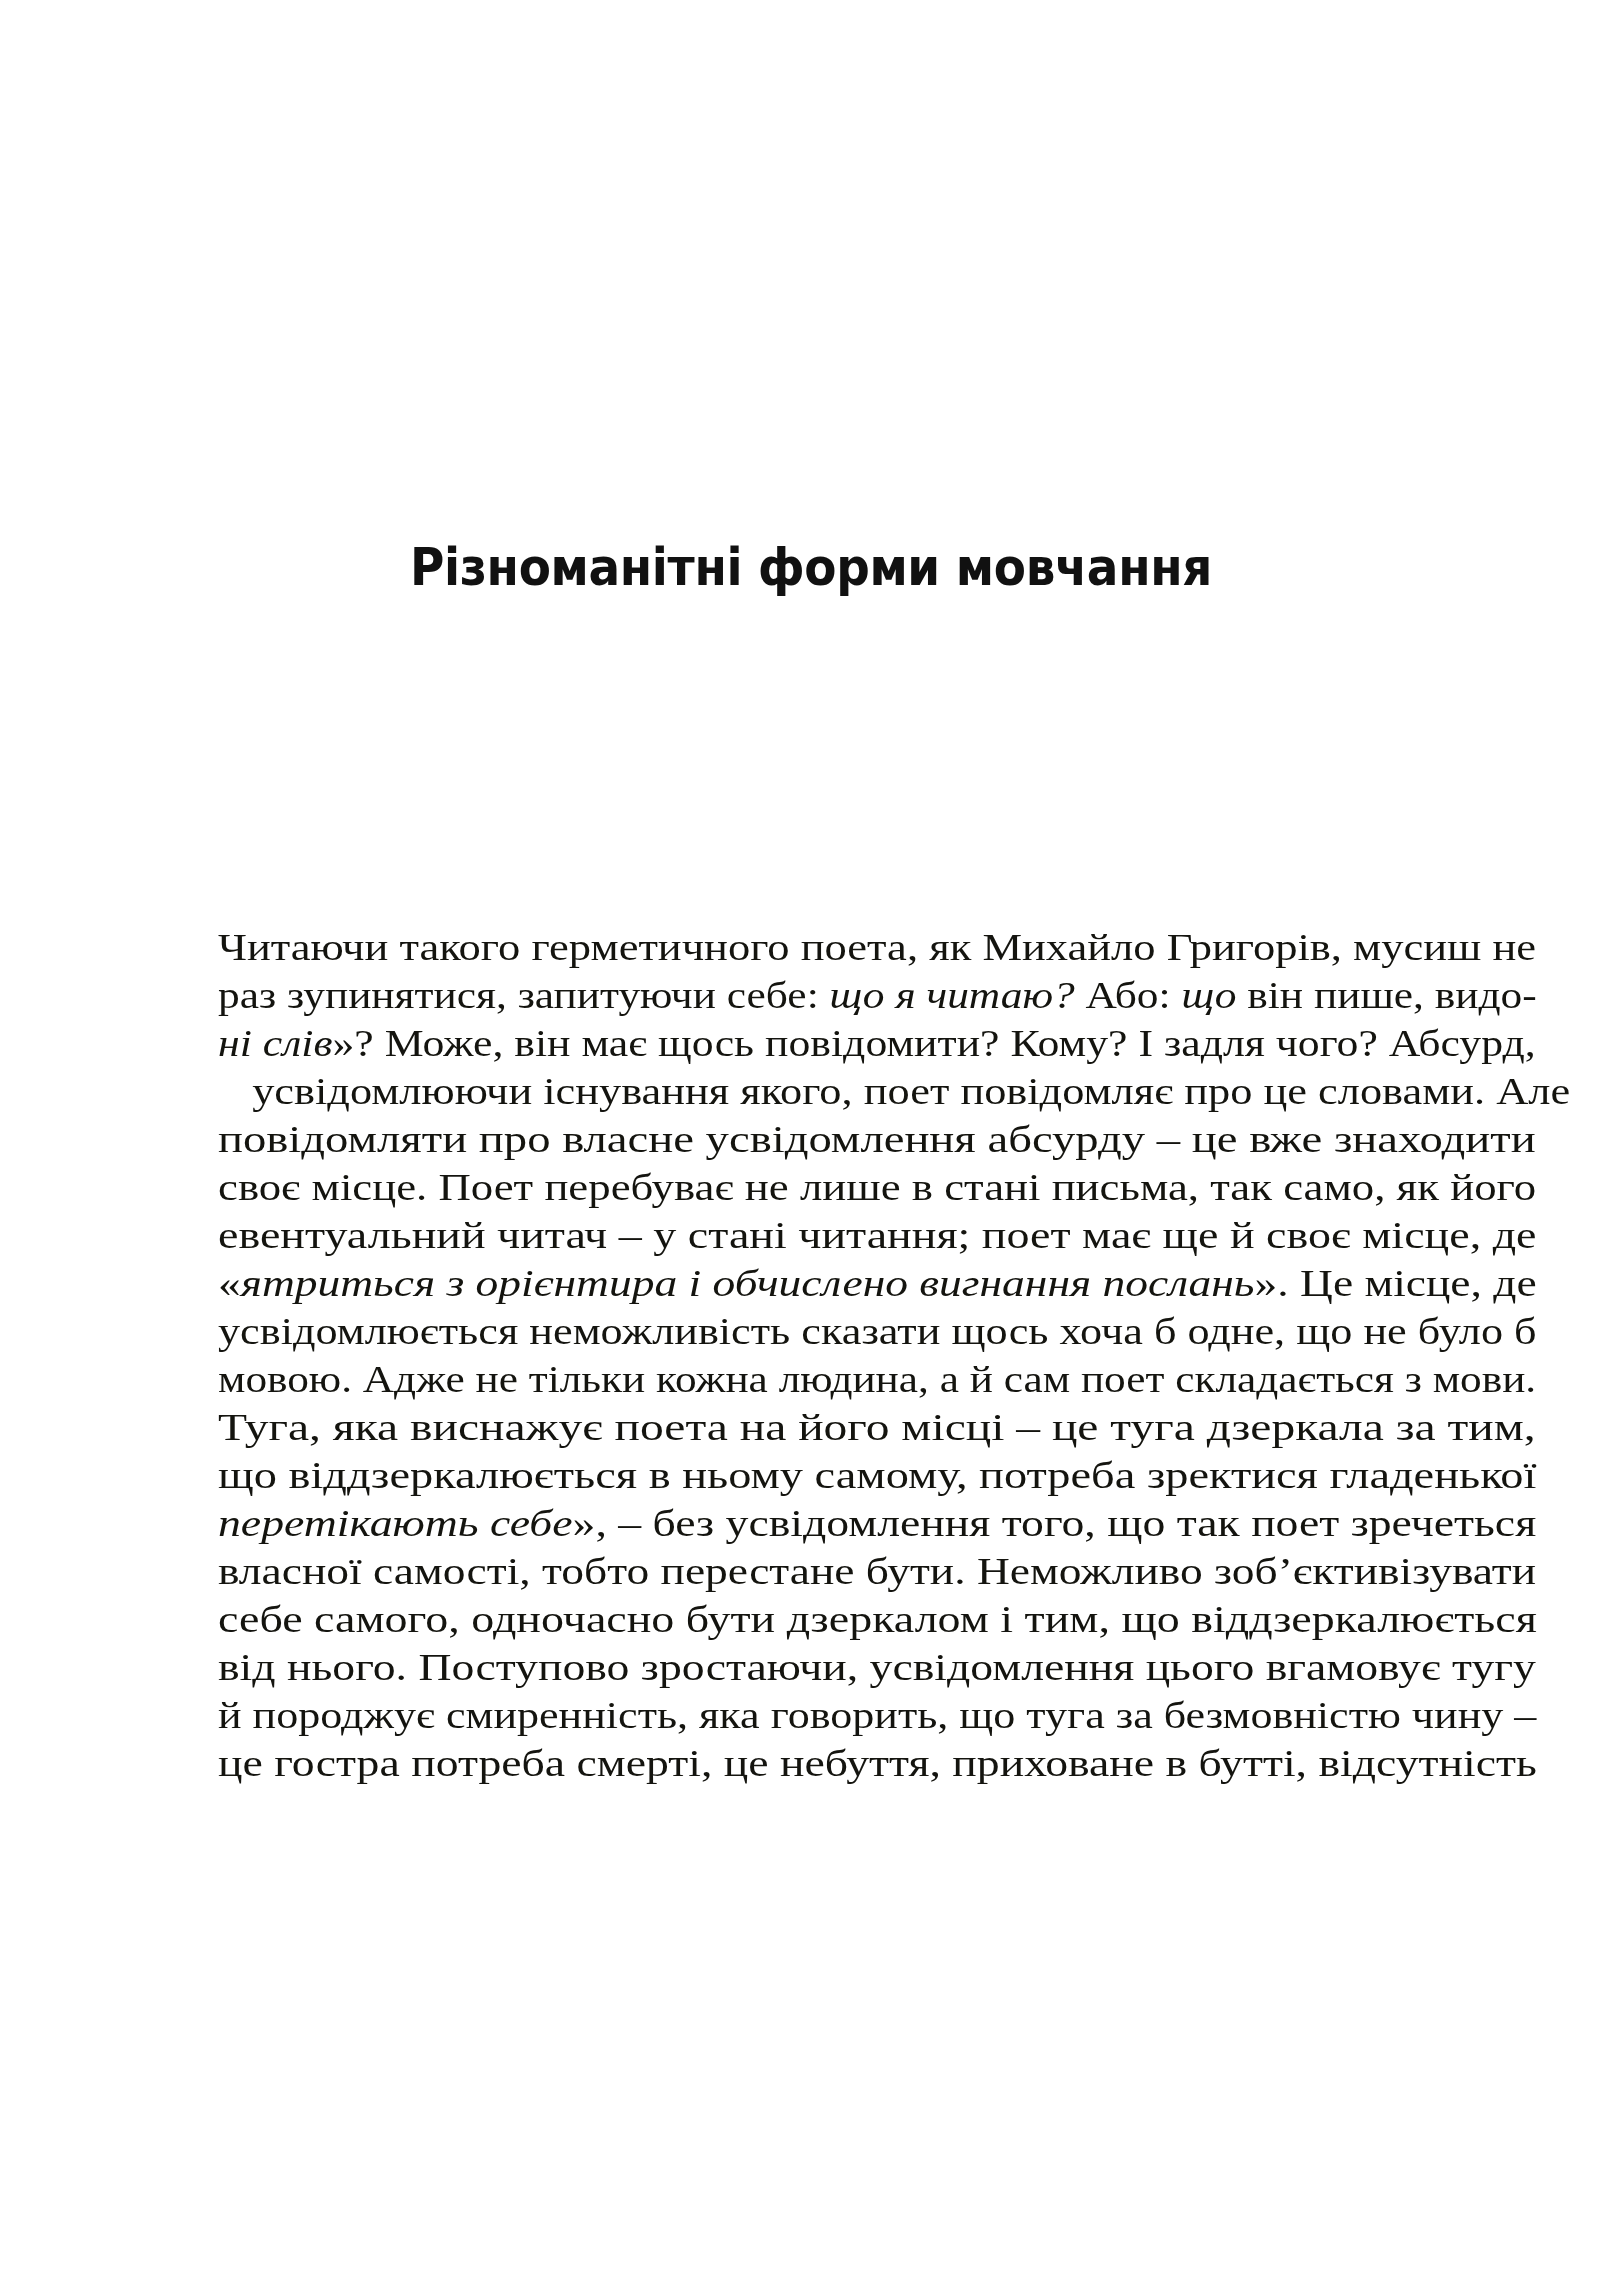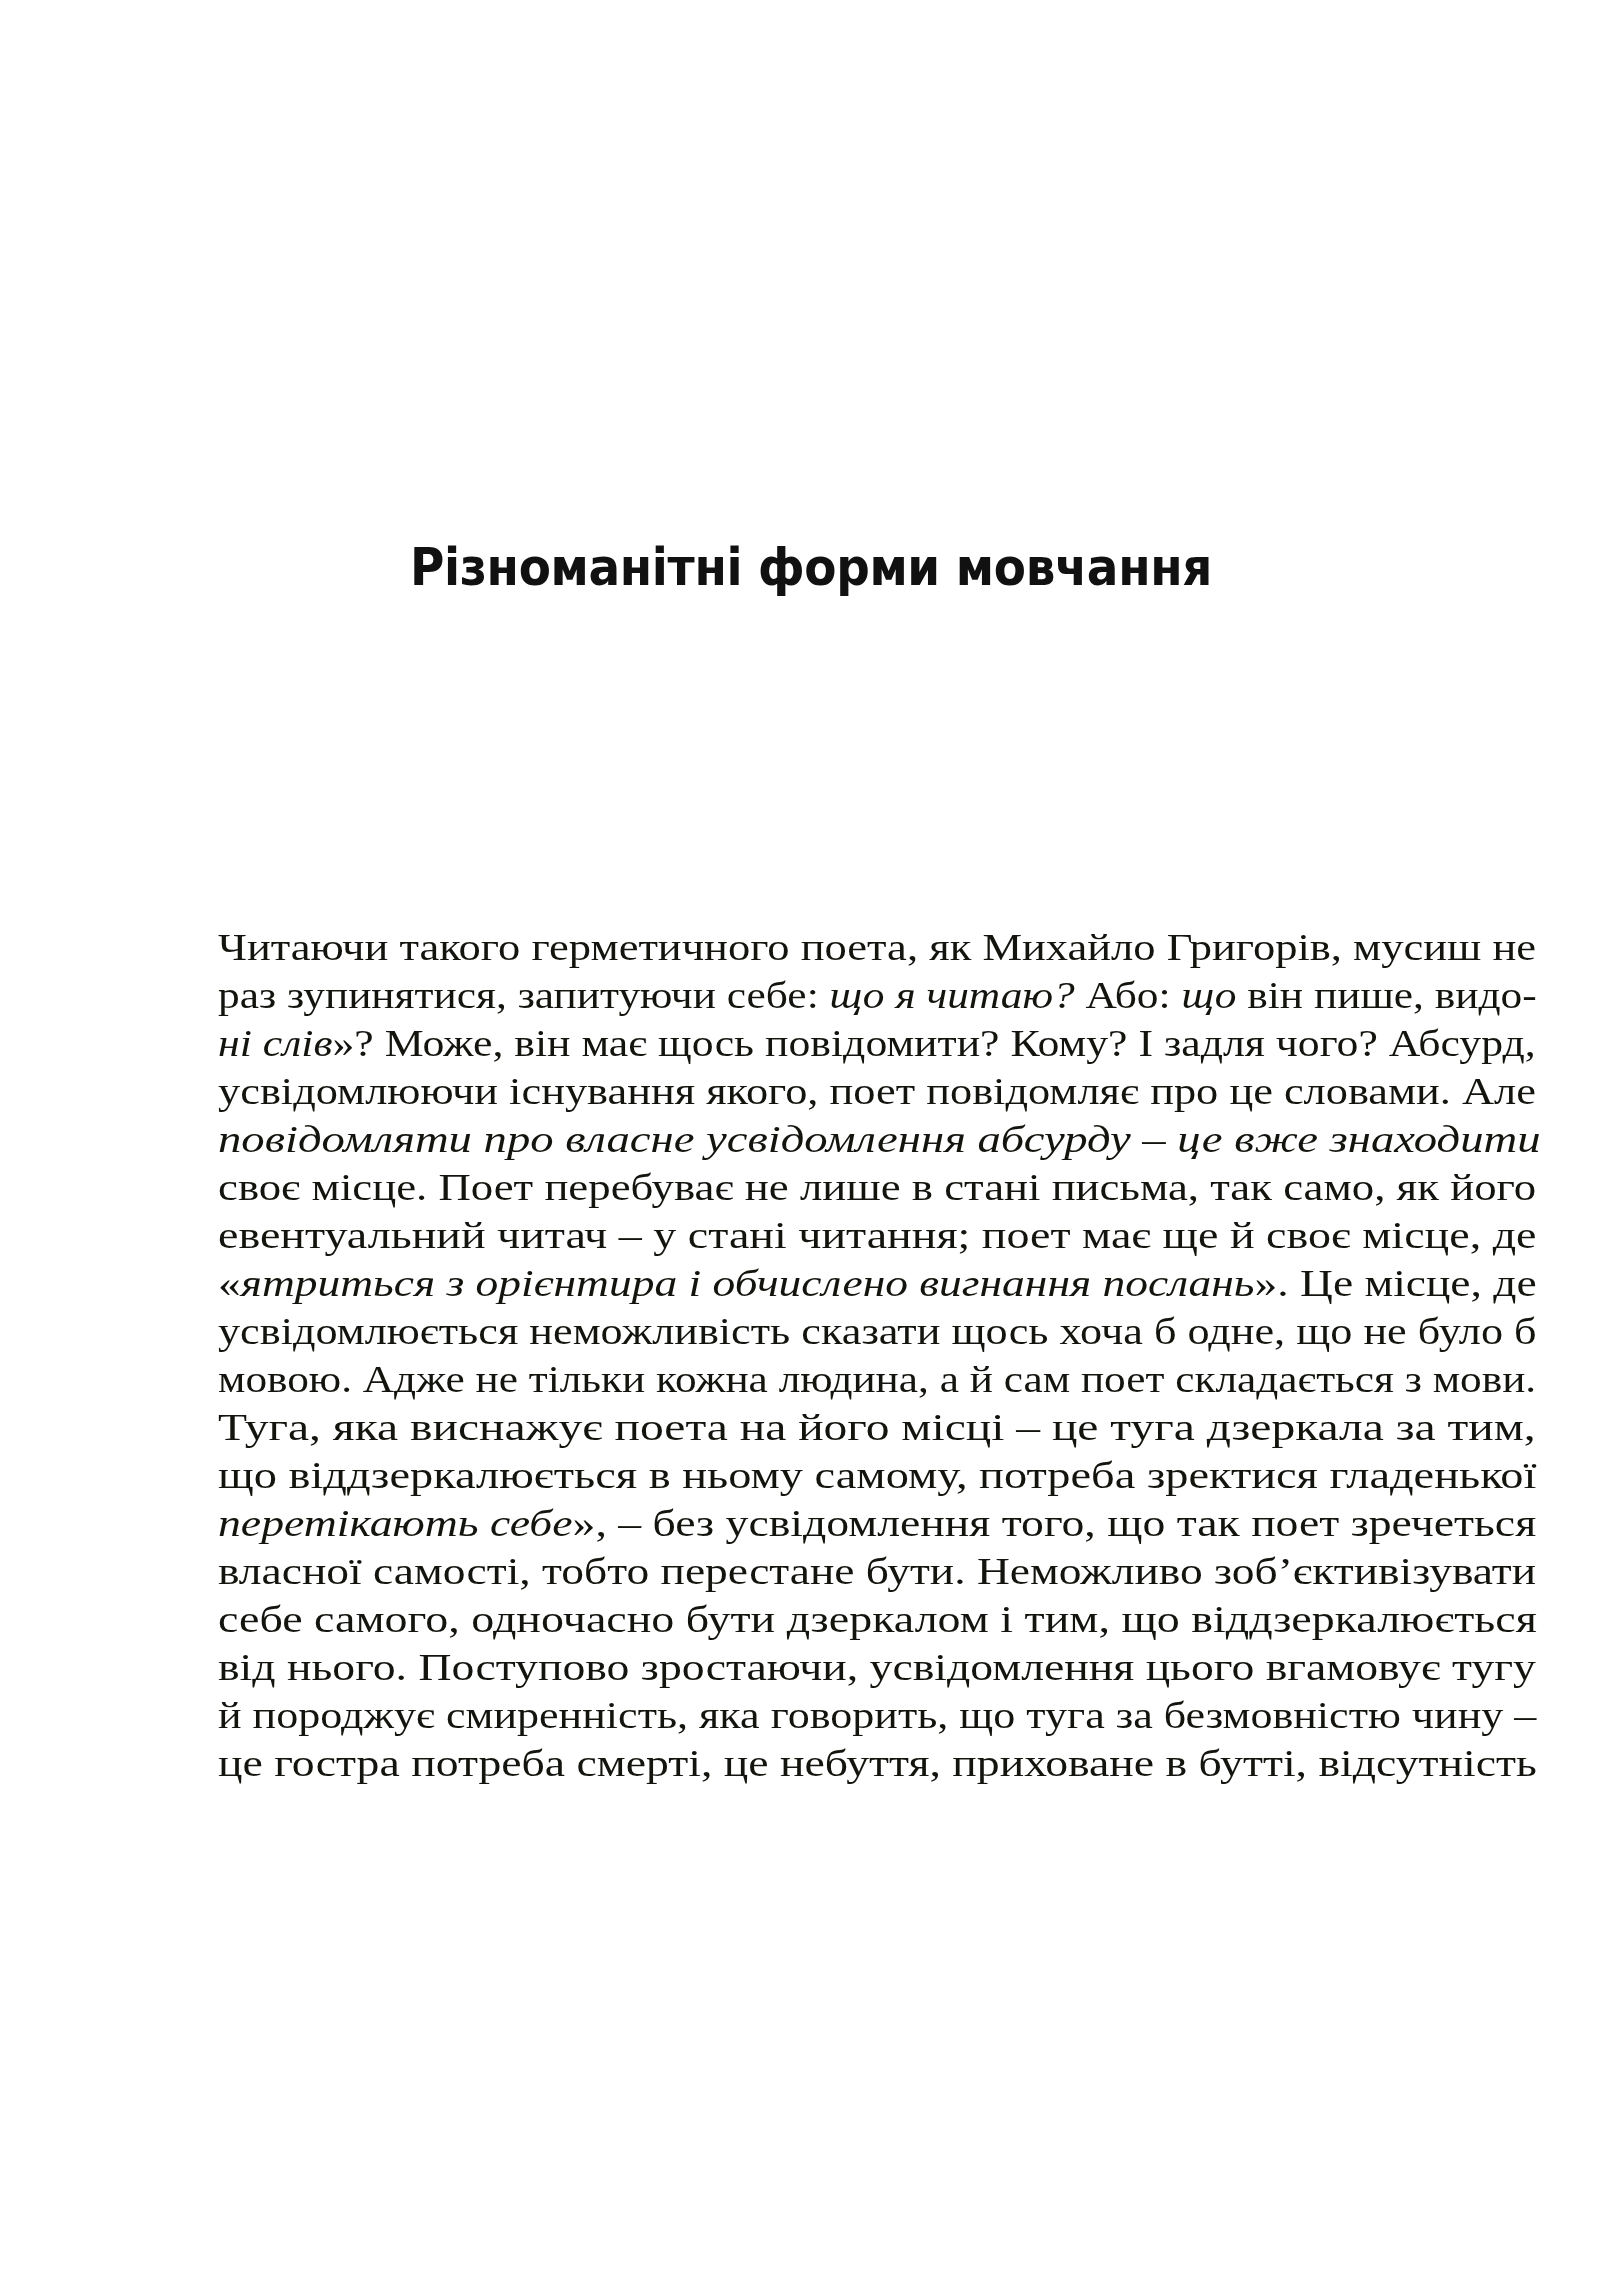--- a/index.html
+++ b/index.html
@@ -65,22 +65,22 @@
 <body>
 
 <div class="page">
 
   <h1 class="chapter-title">Різноманітні форми мовчання</h1>
 
   <div class="body-block" id="body-block">
       <span style="display: block;"><span class="line" style="display: inline-block; transform-origin: left center; transform: scaleX(1.1718); width: 1187px;"><span>Читаючи такого герметичного поета, як Михайло Григорів, мусиш не</span></span></span>
       <span style="display: block;"><span class="line" style="display: inline-block; transform-origin: left center; transform: scaleX(1.1423); width: 1187px;"><span>раз зупинятися, запитуючи себе: </span><i>що я читаю?</i><span> Або: </span><i>що</i><span> він пише, видо-</span></span></span>
       <span style="display: block;"><span class="line" style="display: inline-block; transform-origin: left center; transform: scaleX(1.1516); width: 1187px;"><i>ні слів</i><span>»? Може, він має щось повідомити? Кому? І задля чого? Абсурд,</span></span></span>
-      <span style="display: block;"><span class="line" style="display: inline-block; transform-origin: left center; transform: scaleX(1.1679); width: 1187px;"><span>усвідомлюючи існування якого, поет повідомляє про це словами. Але</span></span></span>
-      <span style="display: block; font-style: italic;"><span class="line" style="display: inline-block; transform-origin: left center; transform: scaleX(1.2281); width: 1187px;"><span>повідомляти про власне усвідомлення абсурду – це вже знаходити</span></span></span>
+      <span style="display: block; text-align: center;"><span class="line" style="display: inline-block; transform-origin: left center; transform: scaleX(1.1679); width: 1187px;"><span>усвідомлюючи існування якого, поет повідомляє про це словами. Але</span></span></span>
+      <span style="display: block;"><span class="line" style="display: inline-block; transform-origin: left center; transform: scaleX(1.2281); width: 1187px;"><span>повідомляти про власне усвідомлення абсурду – це вже знаходити</span></span></span>
       <span style="display: block;"><span class="line" style="display: inline-block; transform-origin: left center; transform: scaleX(1.1787); width: 1187px;"><span>своє місце. Поет перебуває не лише в стані письма, так само, як його</span></span></span>
       <span style="display: block;"><span class="line" style="display: inline-block; transform-origin: left center; transform: scaleX(1.2112); width: 1187px;"><span>евентуальний читач – у стані читання; поет має ще й своє місце, де</span></span></span>
       <span style="display: block;"><span class="line" style="display: inline-block; transform-origin: left center; transform: scaleX(1.1968); width: 1187px;"><span>«</span><i>ятриться з орієнтира і обчислено вигнання послань</i><span>». Це місце, де</span></span></span>
       <span style="display: block;"><span class="line" style="display: inline-block; transform-origin: left center; transform: scaleX(1.164); width: 1187px;"><span>усвідомлюється неможливість сказати щось хоча б одне, що не було б</span></span></span>
       <span style="display: block;"><span class="line" style="display: inline-block; transform-origin: left center; transform: scaleX(1.1395); width: 1187px;"><span>мовою. Адже не тільки кожна людина, а й сам поет складається з мови.</span></span></span>
       <span style="display: block;"><span class="line" style="display: inline-block; transform-origin: left center; transform: scaleX(1.2511); width: 1187px;"><span>Туга, яка виснажує поета на його місці – це туга дзеркала за тим,</span></span></span>
       <span style="display: block;"><span class="line" style="display: inline-block; transform-origin: left center; transform: scaleX(1.2207); width: 1187px;"><span>що віддзеркалюється в ньому самому, потреба зректися гладенької</span></span></span>
       <span style="display: block;"><span class="line" style="display: inline-block; transform-origin: left center; transform: scaleX(1.2029); width: 1187px;"><i>перетікають себе</i><span>», – без усвідомлення того, що так поет зречеться</span></span></span>
       <span style="display: block;"><span class="line" style="display: inline-block; transform-origin: left center; transform: scaleX(1.1968); width: 1187px;"><span>власної самості, тобто перестане бути. Неможливо зоб’єктивізувати</span></span></span>
       <span style="display: block;"><span class="line" style="display: inline-block; transform-origin: left center; transform: scaleX(1.2102); width: 1187px;"><span>себе самого, одночасно бути дзеркалом і тим, що віддзеркалюється</span></span></span>

